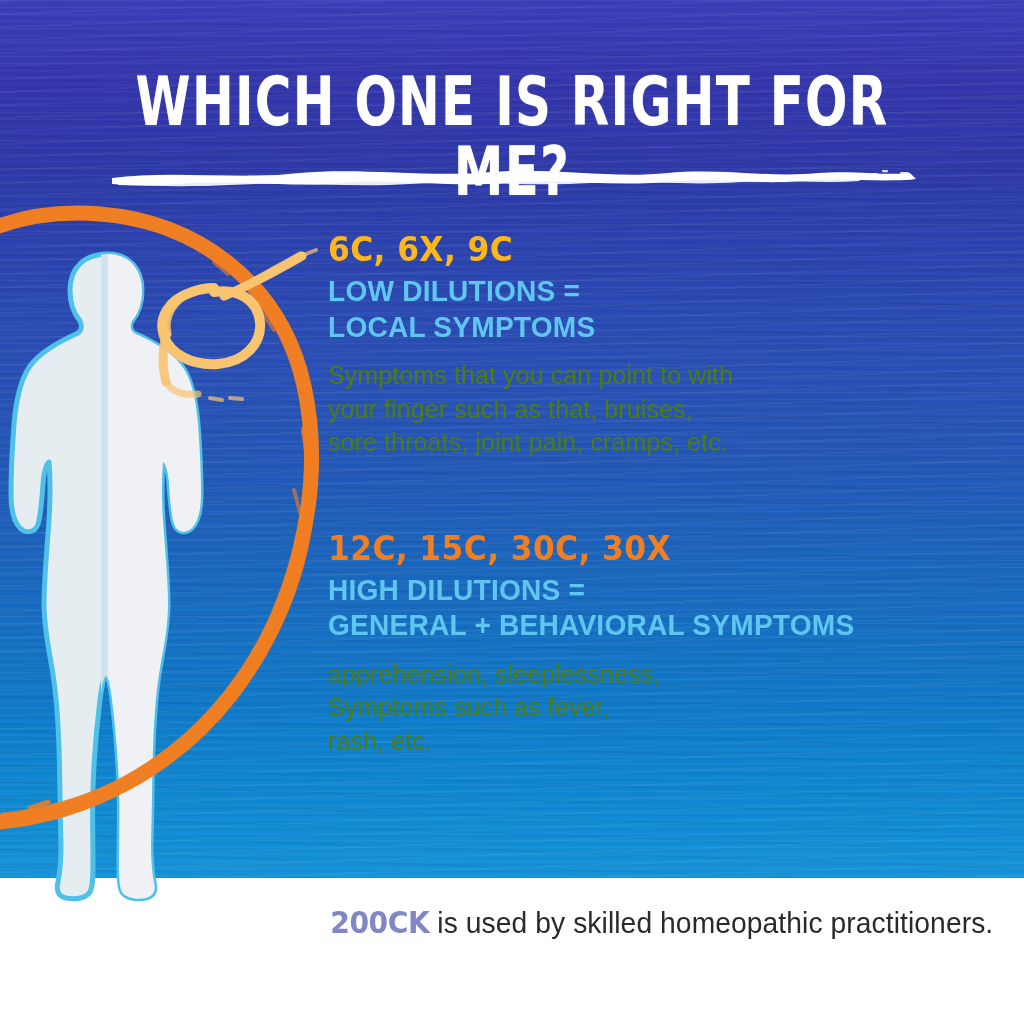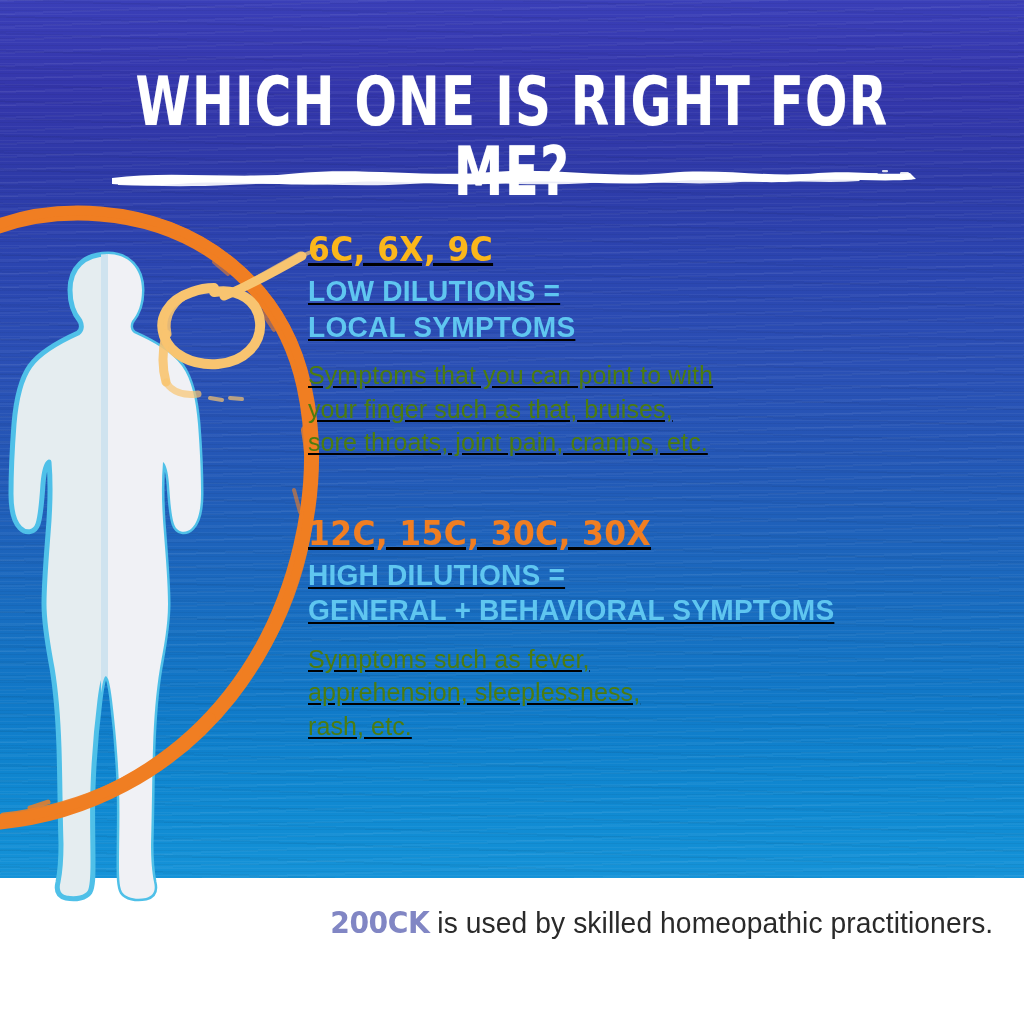--- a/index.html
+++ b/index.html
@@ -138,27 +138,26 @@
     top: 248px;
     width: 230px;
     height: 160px;
     z-index: 6;
     pointer-events: none;
   }
 
   
   .content {
     position: absolute;
-    left: 308px;
+    left: 328px;
     top: 232px;
     width: 660px;
     z-index: 7;
-    text-decoration: underline;
-  }
-  .block + .block { margin-top: 56px; }
+  }
+  .block + .block { margin-top: 71px; }
 
   .dose {
     margin: 0 0 6px 0;
     font-family: "DejaVu Sans", sans-serif;
     font-weight: 700;
     font-size: 33px;
     letter-spacing: 0.4px;
     line-height: 1.1;
     transform: scaleX(0.95);
     transform-origin: 0 50%;
@@ -420,22 +419,22 @@
       </p>
     </div>
 
     <div class="block">
       <p class="dose orange">12C, 15C, 30C, 30X</p>
       <p class="subhead">
         <span class="line">HIGH DILUTIONS  =</span>
         <span class="line">GENERAL + BEHAVIORAL SYMPTOMS</span>
       </p>
       <p class="desc">
+        <span class="line">apprehension, sleeplessness,</span>
         <span class="line">Symptoms such as fever,</span>
-        <span class="line">apprehension, sleeplessness,</span>
         <span class="line">rash, etc.</span>
       </p>
     </div>
 
   </div>
 
   <div class="footer">
     <p class="footer-text"><span class="hl">200CK</span><span> is used by skilled homeopathic practitioners.</span></p>
   </div>
 

